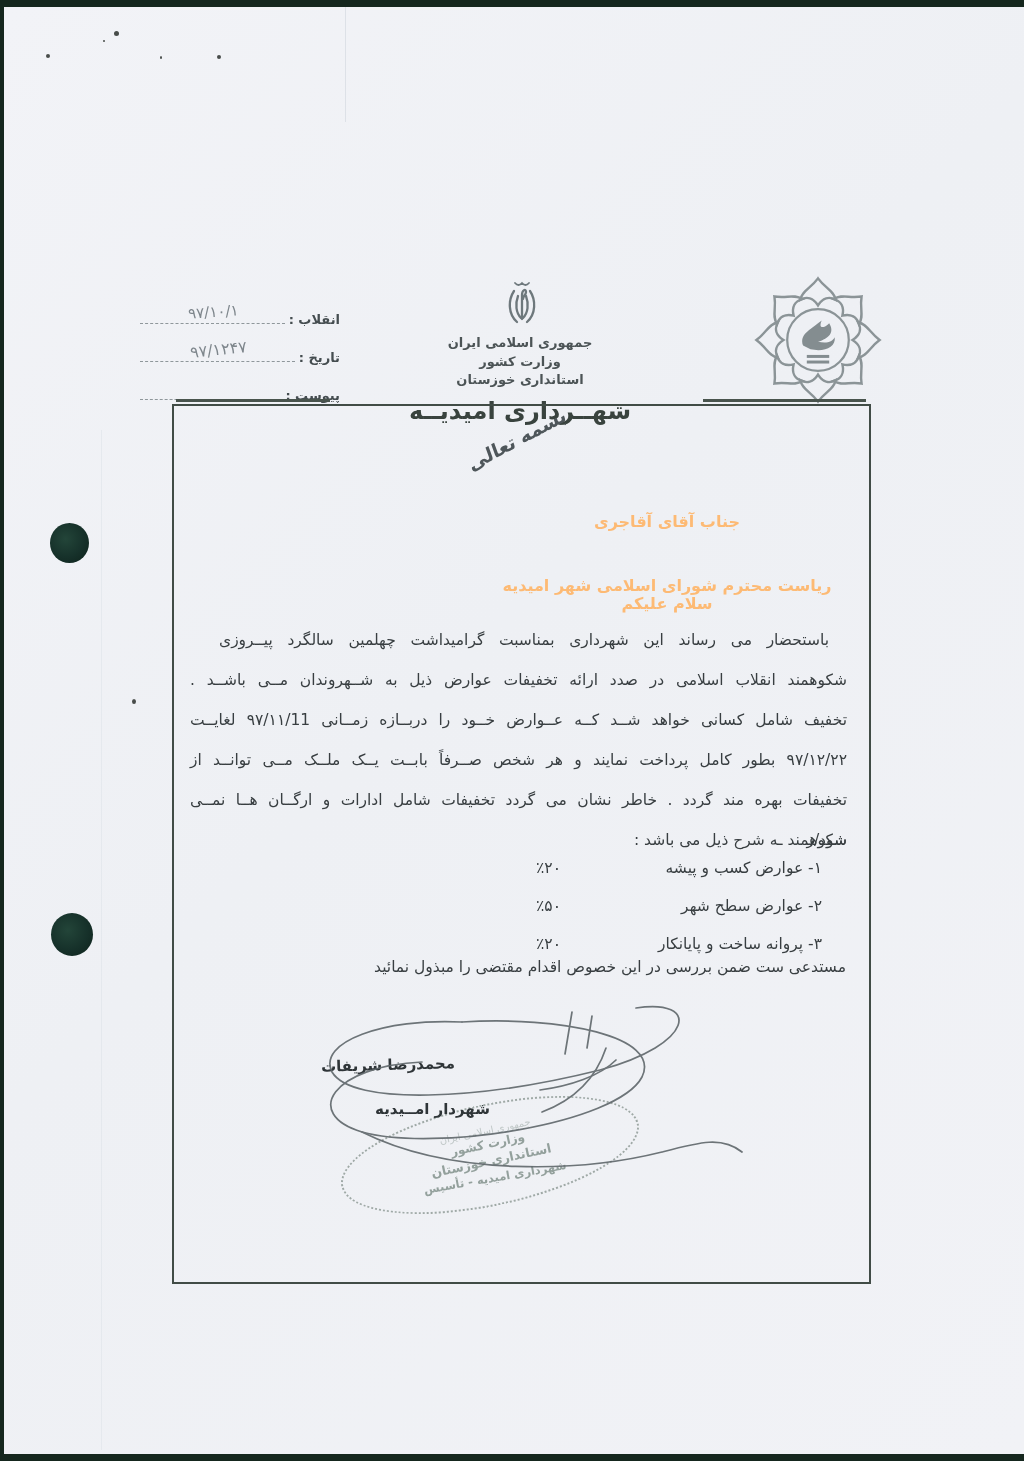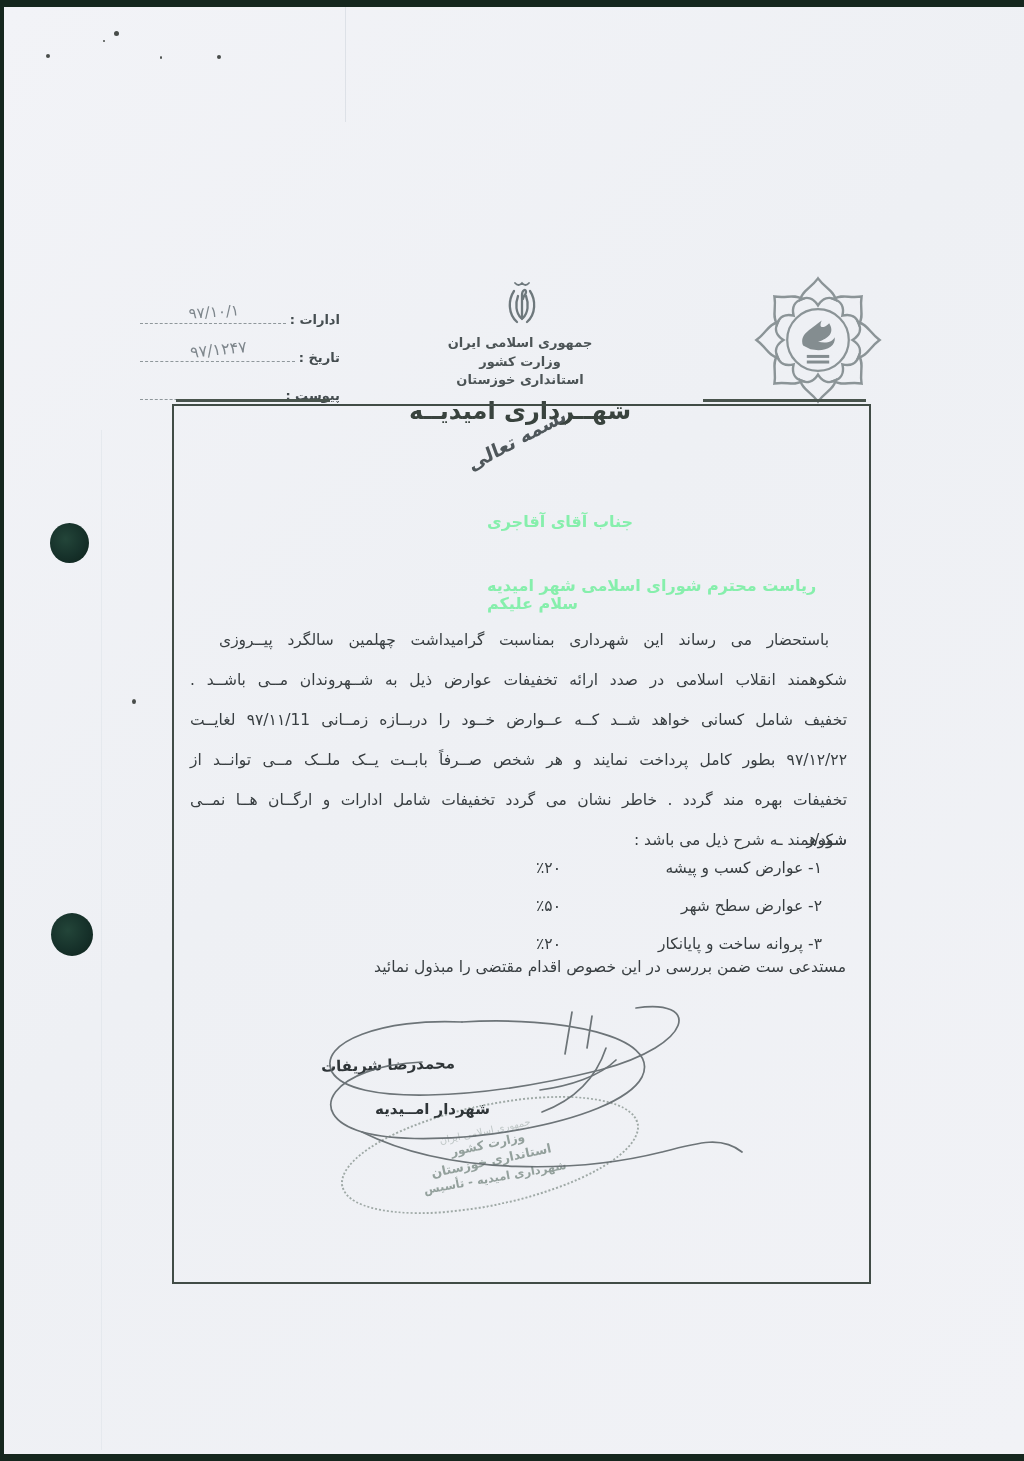--- a/index.html
+++ b/index.html
@@ -40,22 +40,22 @@
   .rule{position:absolute;top:399px;border-top:3px solid #49544d;}
   .rule-left{left:176px;width:154px;}
   .rule-right{left:703px;width:163px;}
   
   .frame{position:absolute;left:172px;top:404px;width:695px;height:876px;border:2.5px solid #414c46;}
   .besmele{
     position:absolute;left:452px;top:428px;width:130px;
     font-size:19px;font-weight:bold;color:#4e565a;
     transform:rotate(-28deg) skewX(-8deg);text-align:center;
   }
-  .recipient{position:absolute;width:360px;left:487px;text-align:left;direction:rtl;
-    font-weight:bold;font-size:16px;color:#86efac;padding-right:0;}
+  .recipient{position:absolute;width:360px;left:487px;text-align:center;direction:rtl;
+    font-weight:bold;font-size:16px;color:#fdba74;padding-right:0;}
   .r1{top:512px;} .r2{top:576px;} .r3{top:594px;}
   .body-block{position:absolute;left:190px;top:620px;width:657px;direction:rtl;}
   .body-line{
     font-size:15.5px;line-height:40px;color:#383e41;
     text-align:justify;text-align-last:justify;white-space:nowrap;
   }
   .body-line.first{padding-right:18px;margin-left:29px;}
   .body-line.plain{text-align:right;text-align-last:right;white-space:normal;}
   .intro-line{position:absolute;left:190px;top:831px;width:657px;direction:rtl;
     text-align:right;font-size:15.5px;color:#383e41;}
@@ -117,21 +117,21 @@
   </svg>
 
   <div class="org-block fa">
     <div class="org-line">جمهوری اسلامی ایران</div>
     <div class="org-line">وزارت کشور</div>
     <div class="org-line">استانداری خوزستان</div>
   </div>
 
   <div class="fields">
     <div class="field-row">
-      <span class="field-label fa">ادارات :</span>
+      <span class="field-label fa">انقلاب :</span>
       <span class="field-line">
         <span class="hand">۹۷/۱۰/۱</span>
       </span>
     </div>
     <div class="field-row">
       <span class="field-label fa">تاریخ :</span>
       <span class="field-line">
         <span class="hand" style="transform:rotate(-6deg);font-size:16px;">۹۷/۱۲۴۷</span>
       </span>
     </div>

